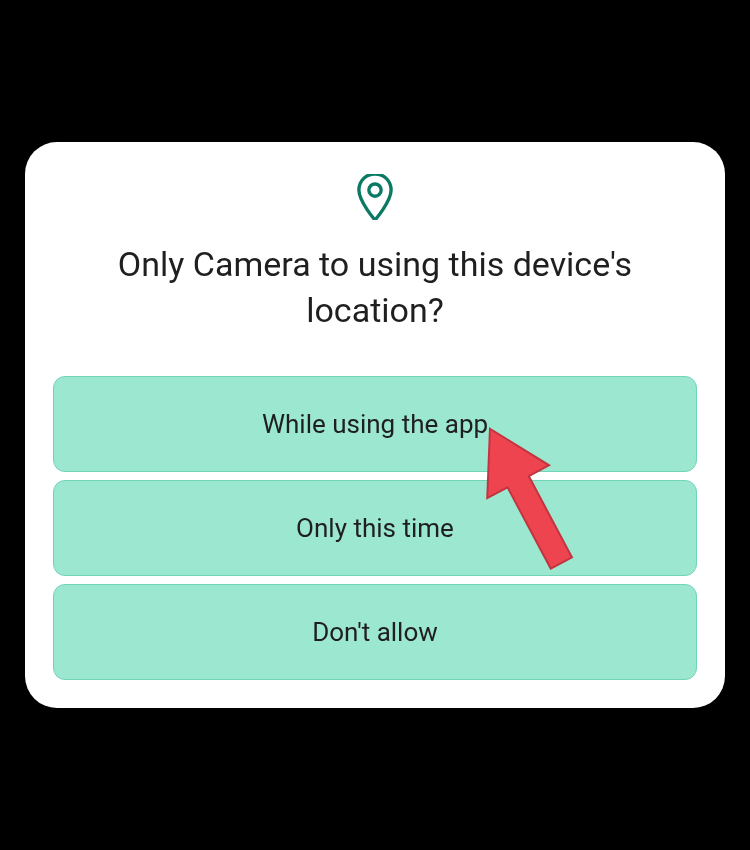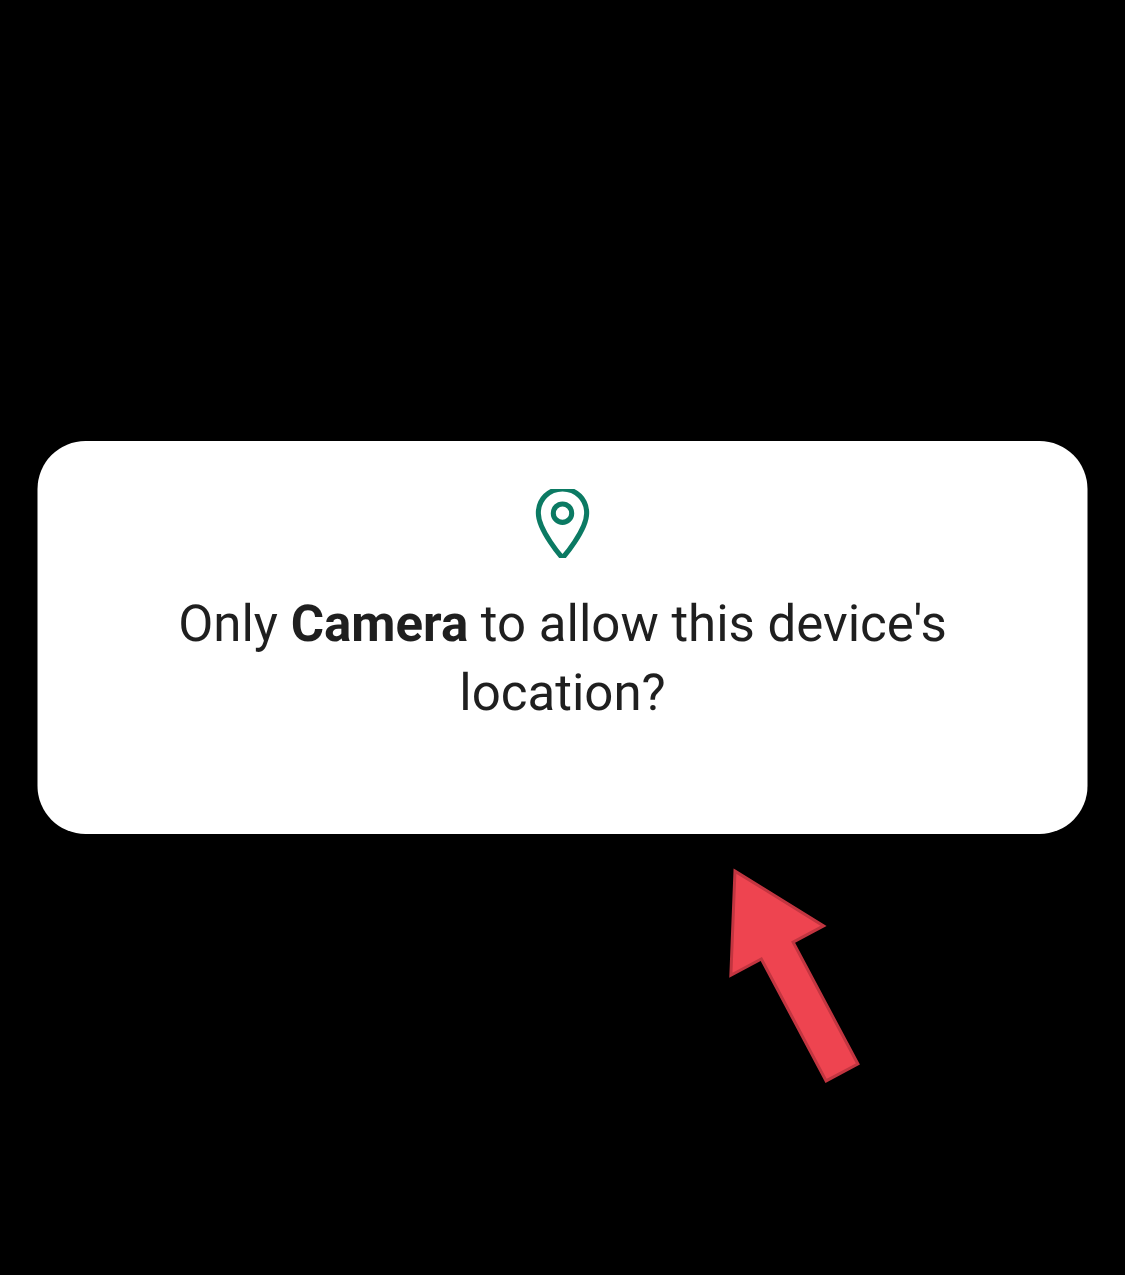--- a/index.html
+++ b/index.html
@@ -28,21 +28,21 @@
     .title {
       text-align: center;
       font-size: 34px;
       color: #1f1f1f;
       font-weight: 400;
       line-height: 1.35;
       margin-bottom: 42px;
       padding: 0 20px;
     }
     .title .bold {
-      font-weight: 700;
+      font-weight: 400;
     }
     .button-stack {
       display: flex;
       flex-direction: column;
       gap: 8px;
     }
     .perm-button {
       background: #9be7d0;
       border: 1px solid #6fd4b8;
       border-radius: 12px;
@@ -66,23 +66,34 @@
 <div class="dialog">
   <div class="icon-wrap">
     <span>
       <svg width="38" height="46" viewBox="0 0 24 30">
         <path d="M12 0 C6 0 1.5 4.5 1.5 10.5 C1.5 18 12 30 12 30 C12 30 22.5 18 22.5 10.5 C22.5 4.5 18 0 12 0 Z M12 14.5 C9.8 14.5 8 12.7 8 10.5 C8 8.3 9.8 6.5 12 6.5 C14.2 6.5 16 8.3 16 10.5 C16 12.7 14.2 14.5 12 14.5 Z" fill="none" stroke="#0b7a63" stroke-width="2.2"></path>
       </svg>
     </span>
   </div>
 
   <div class="title">
-    <span>Only </span><span class="bold">Camera</span><span> to allow this device's location?</span>
+    <span>Only </span><span class="bold">Camera</span><span> to using this device's location?</span>
   </div>
 
+  <div class="button-stack">
+    <div class="perm-button">
+      <span>While using the app</span>
+    </div>
+    <div class="perm-button">
+      <span>Only this time</span>
+    </div>
+    <div class="perm-button">
+      <span>Don't allow</span>
+    </div>
+  </div>
 
   <div class="arrow-annotation" style="left:430px; top:275px;">
     <svg width="140" height="200" viewBox="0 0 140 200">
       <g transform="rotate(-28 50 40)">
         <path d="M50 8 L85 68 L62 68 L62 160 L38 160 L38 68 L15 68 Z" fill="#ee4450" stroke="#c23540" stroke-width="2"></path>
       </g>
     </svg>
   </div>
 </div>
 

